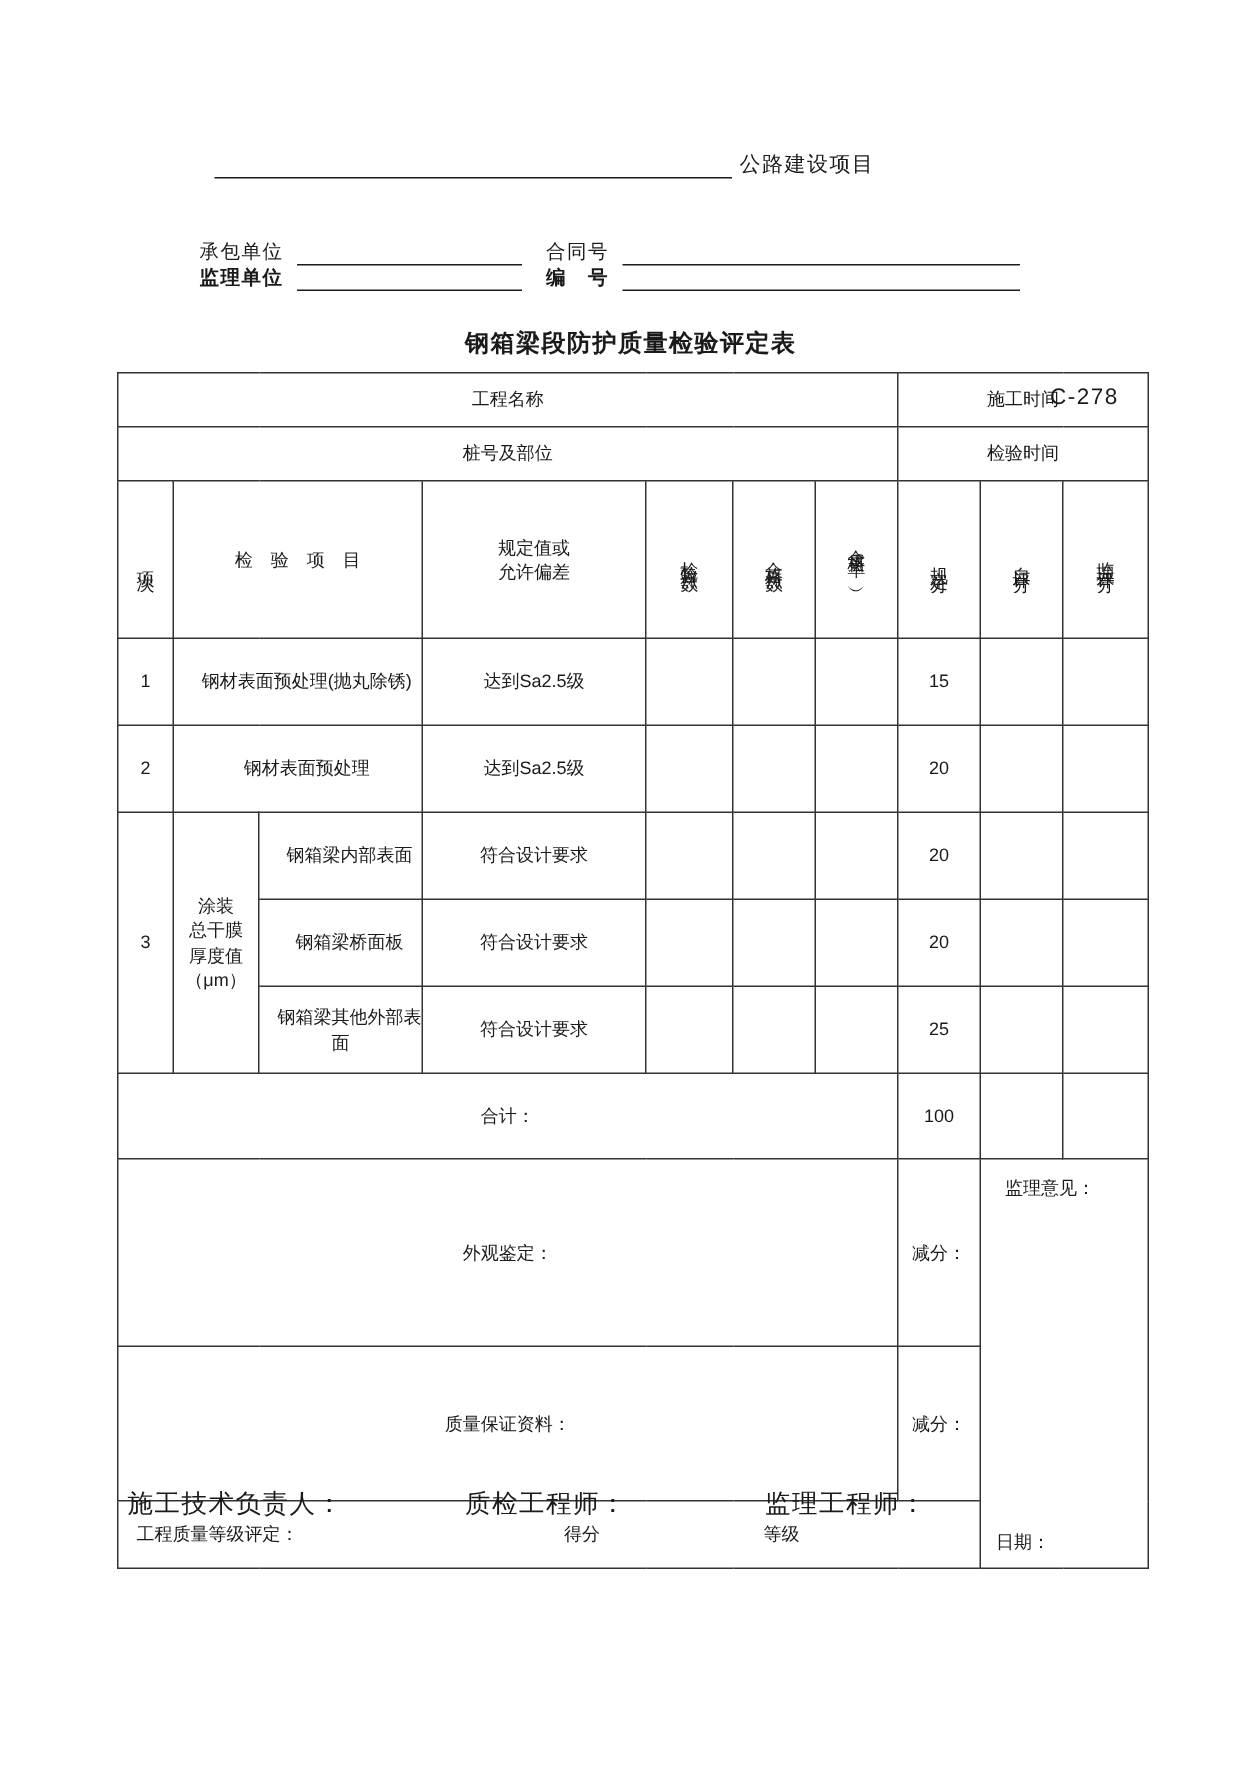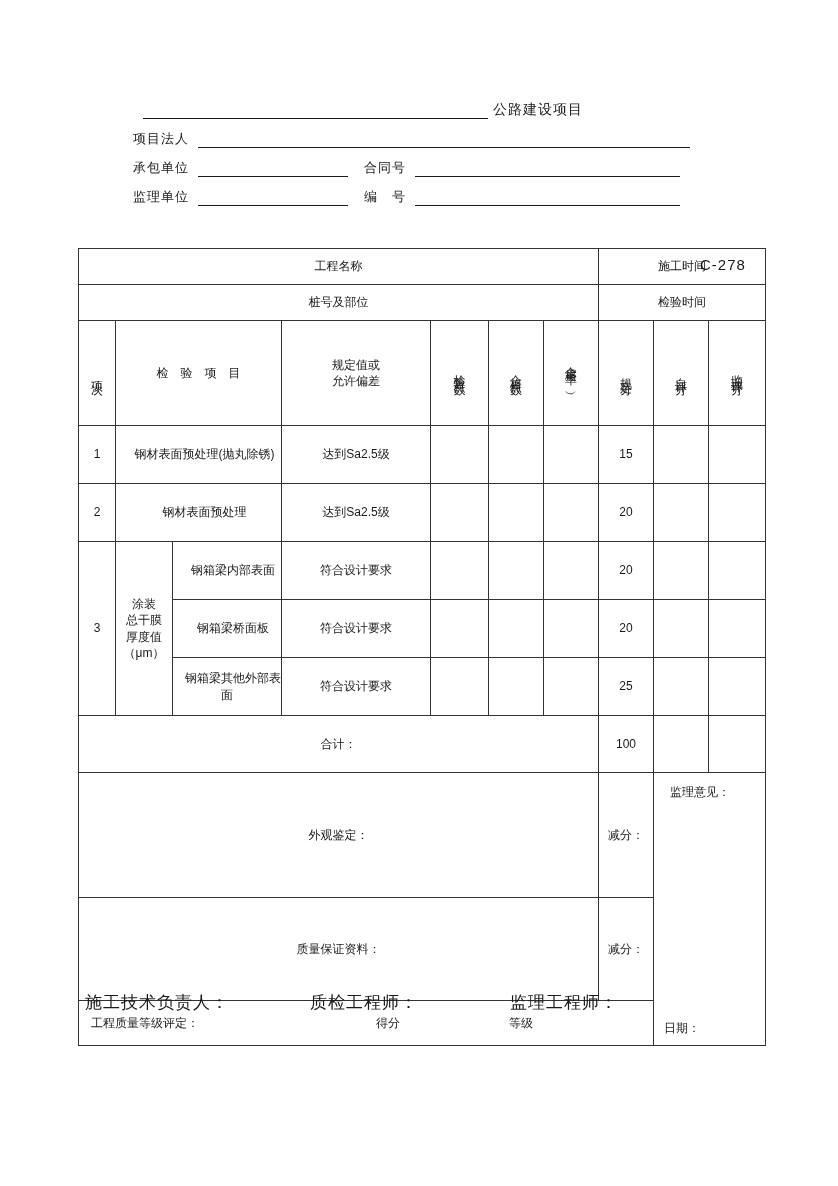--- a/index.html
+++ b/index.html
@@ -10,21 +10,21 @@
   
   .hdr-line{position:absolute;display:flex;align-items:flex-end;font-size:13px;white-space:nowrap;}
   .hlabel{letter-spacing:1px;}
   .ul{display:inline-block;border-bottom:1.5px solid #1a1a1a;height:16px;}
   .l1{left:143px;top:101px;}
   .l1 .ul{width:345px;}
   .l1 .hlabel{margin-left:5px;font-size:14px;}
   .l2{left:133px;top:130px;}
   .l2 .ul{width:492px;margin-left:9px;}
   .l3{left:133px;top:159px;}
-  .l4{left:133px;top:188px;}
+  .l4{left:133px;top:176px;font-weight:bold;}
   .ul-short{width:150px;margin-left:9px;}
   .lbl2{margin-left:16px;}
   .ul-long{width:265px;margin-left:9px;}
   
   .title{position:absolute;left:310px;top:219px;font-size:16px;font-weight:bold;letter-spacing:1px;}
   .form-code{position:absolute;left:700px;top:223px;font-size:15px;letter-spacing:1px;margin-top:33px;}
   
   table.main{
     position:absolute;left:78px;top:248px;width:687px;
     border-collapse:collapse;table-layout:fixed;
@@ -65,37 +65,34 @@
 </style>
 </head>
 <body>
 
 <div class="page">
 
   <div class="hdr-line l1">
     <span class="ul"></span>
     <span class="hlabel">公路建设项目</span>
   </div>
-  <div class="hdr-line l2">
-    <span class="hlabel">项目法人</span>
-    <span class="ul"></span>
-  </div>
   <div class="hdr-line l3">
     <span class="hlabel">承包单位</span>
     <span class="ul ul-short"></span>
     <span class="hlabel lbl2">合同号</span>
     <span class="ul ul-long"></span>
   </div>
   <div class="hdr-line l4">
     <span class="hlabel">监理单位</span>
     <span class="ul ul-short"></span>
     <span class="hlabel lbl2">编　号</span>
     <span class="ul ul-long"></span>
   </div>
 
+  <div class="title">钢箱梁段防护质量检验评定表</div>
   <div class="form-code">C-278</div>
 
   <table class="main">
     <colgroup>
       <col style="width:37px">
         <col style="width:57px">
         <col style="width:109px">
       <col style="width:149px">
         <col style="width:58px">
         <col style="width:55px">

